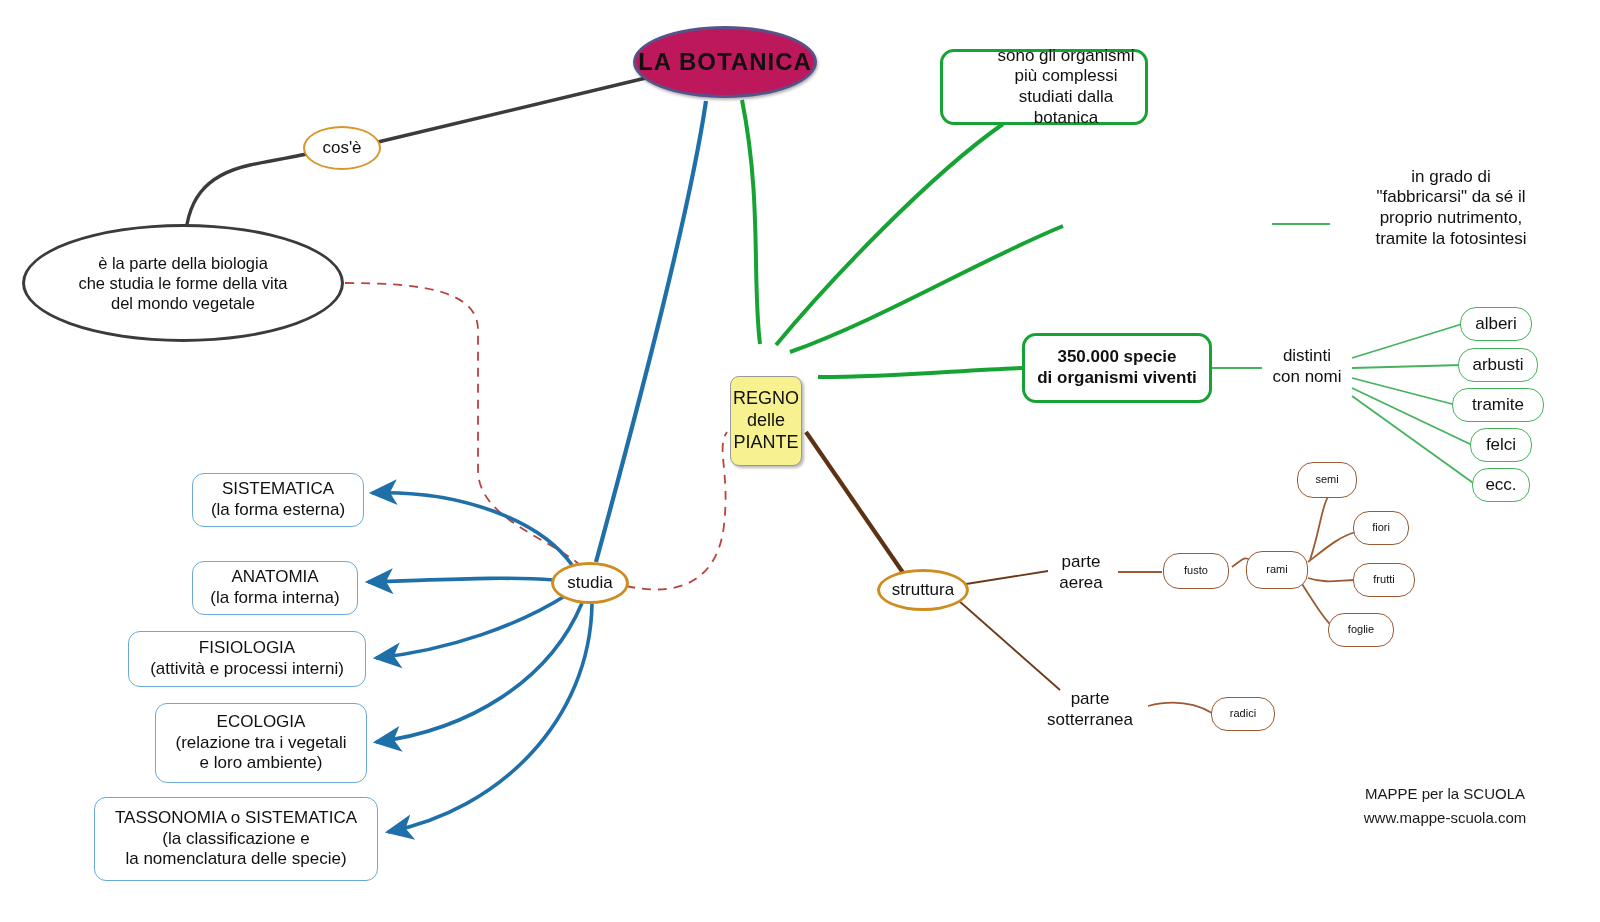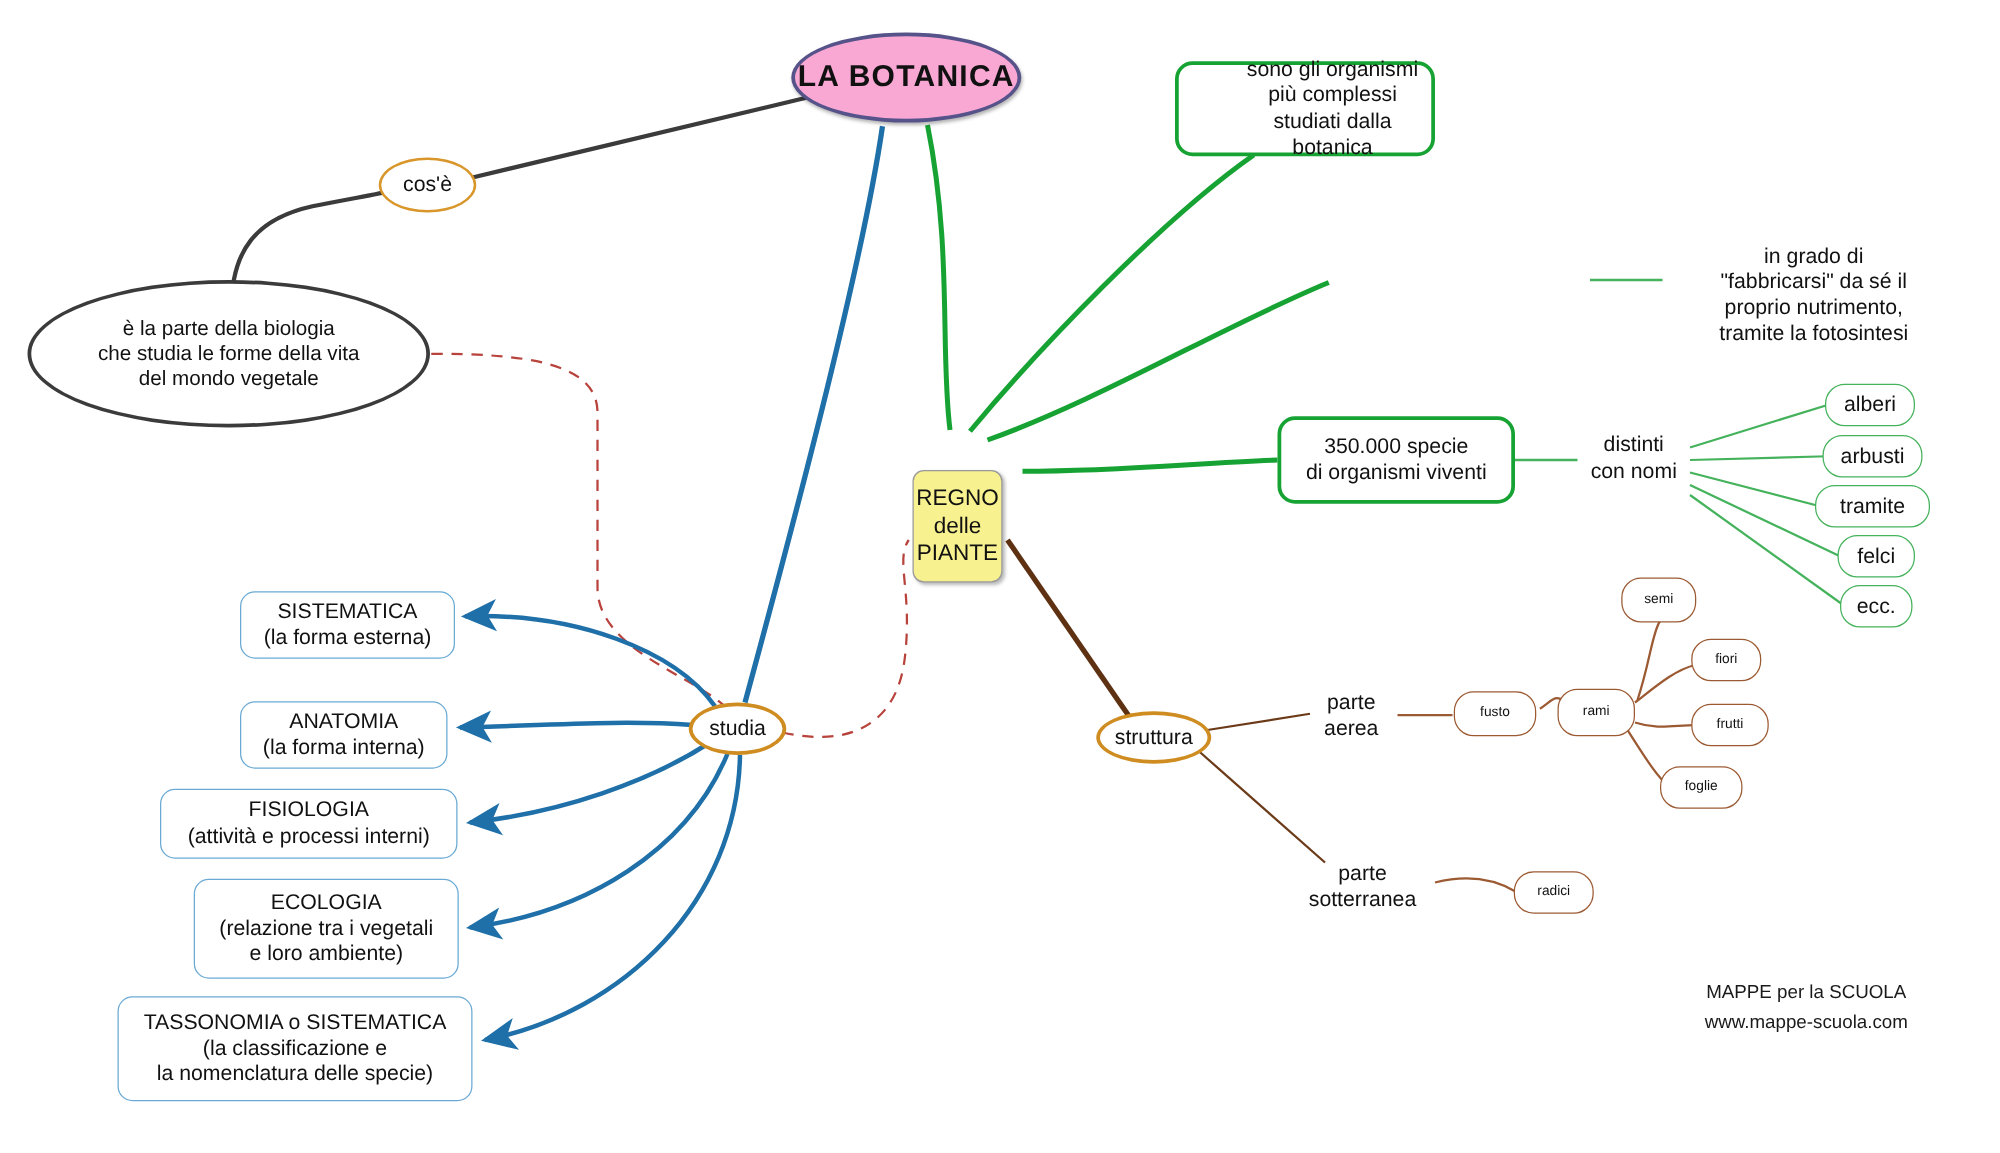--- a/index.html
+++ b/index.html
@@ -29,21 +29,21 @@
     justify-content: center;
     text-align: center;
     color: #111111;
     line-height: 1.22;
     white-space: pre-line;
     z-index: 5;
   }
 
   
   .n-title {
-    background: #f9a8d4;
+    background: #be185d;
     border: 3px solid #56538a;
     border-radius: 50%;
     font-size: 24px;
     font-weight: bold;
     letter-spacing: 1px;
     box-shadow: 1px 2px 3px rgba(0,0,0,.30);
   }
 
   
   .n-qmark {
@@ -205,28 +205,28 @@
     <span>struttura</span>
   </div>
 
   <div class="node n-green" style="left:940px; top:49px; width:208px; height:76px;padding-left:44px;">
     <span>sono gli organismi
 più complessi
 studiati dalla botanica</span>
   </div>
 
 
-  <div class="node n-plain" style="left:1322px; top:184px; width:258px; height:104px;align-items:center;">
+  <div class="node n-plain" style="left:1322px; top:156px; width:258px; height:104px;align-items:center;">
     <span>in grado di
 "fabbricarsi" da sé il
 proprio nutrimento,
 tramite la fotosintesi</span>
   </div>
 
-  <div class="node n-green" style="left:1022px; top:333px; width:190px; height:70px;">
+  <div class="node n-green" style="left:1022px; top:333px; width:190px; height:70px;font-weight:bold;">
     <span>350.000 specie
 di organismi viventi</span>
   </div>
 
   <div class="node n-plain" style="left:1258px; top:338px; width:98px; height:58px;">
     <span>distinti
 con nomi</span>
   </div>
 
   <div class="node n-green-pill" style="left:1460px; top:307px; width:72px; height:34px;">

